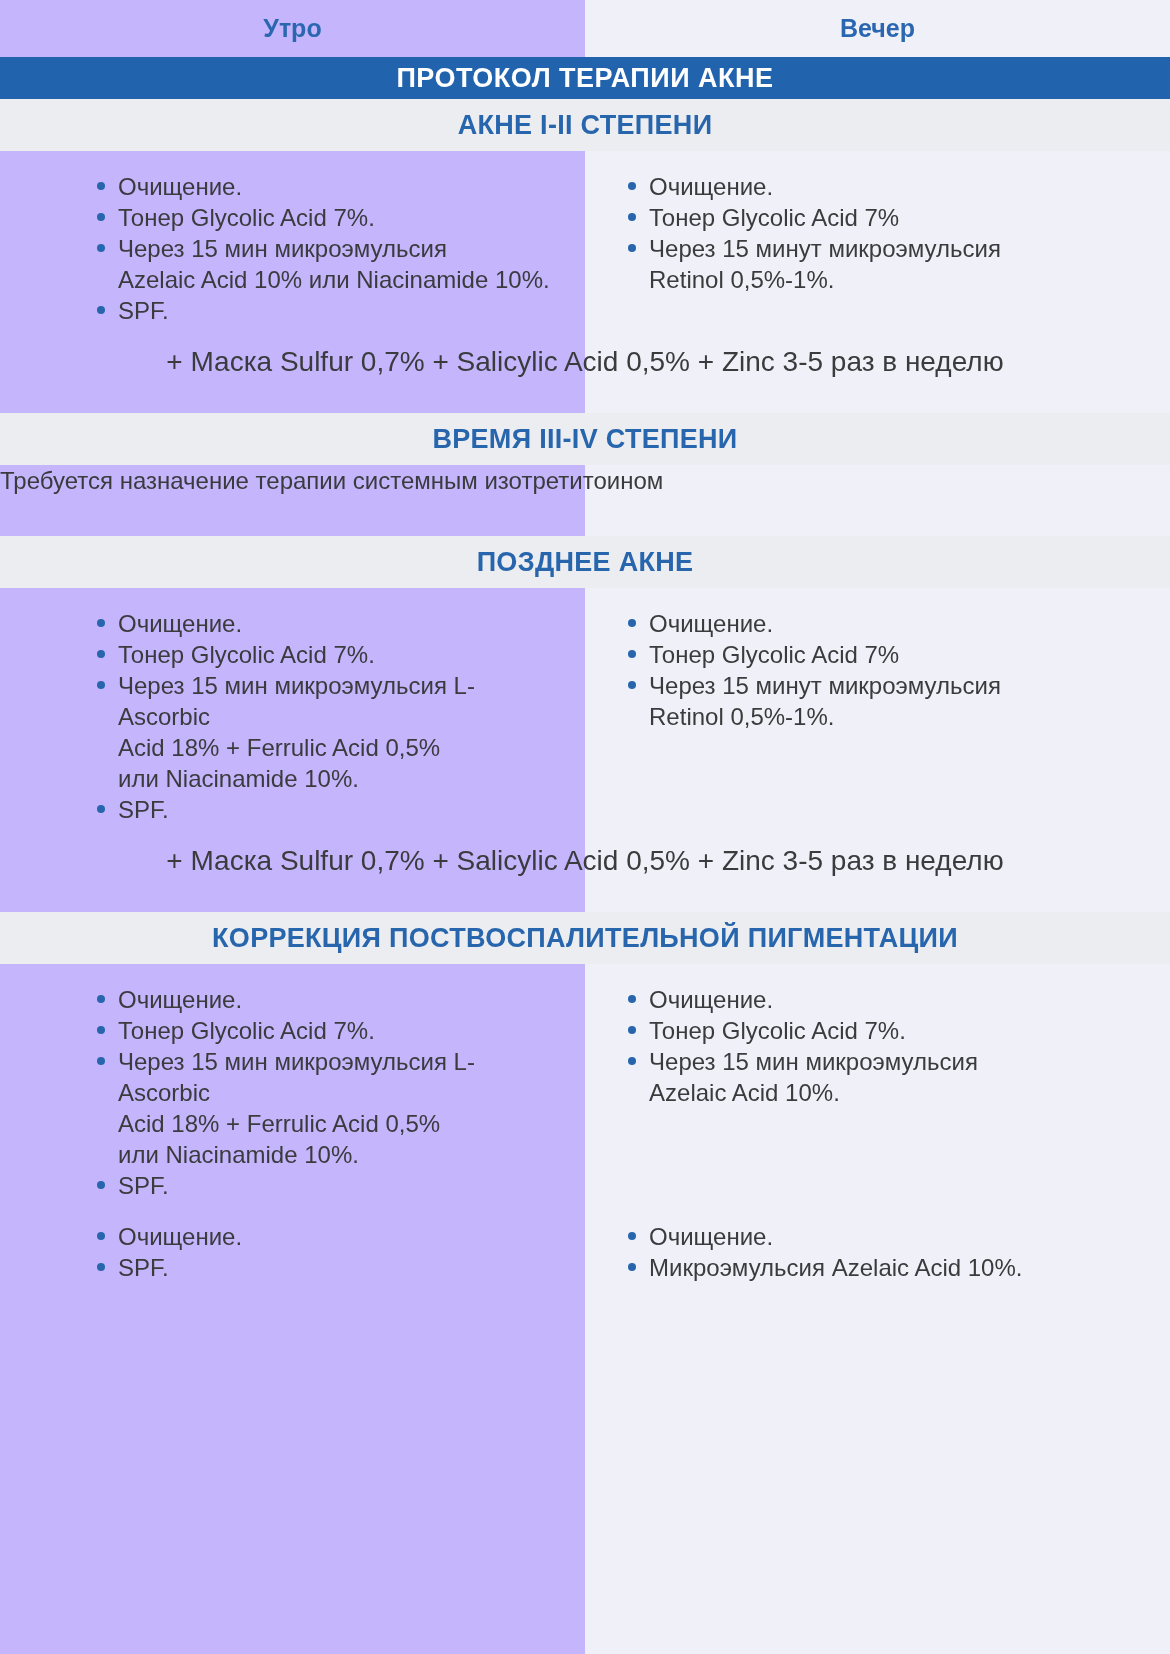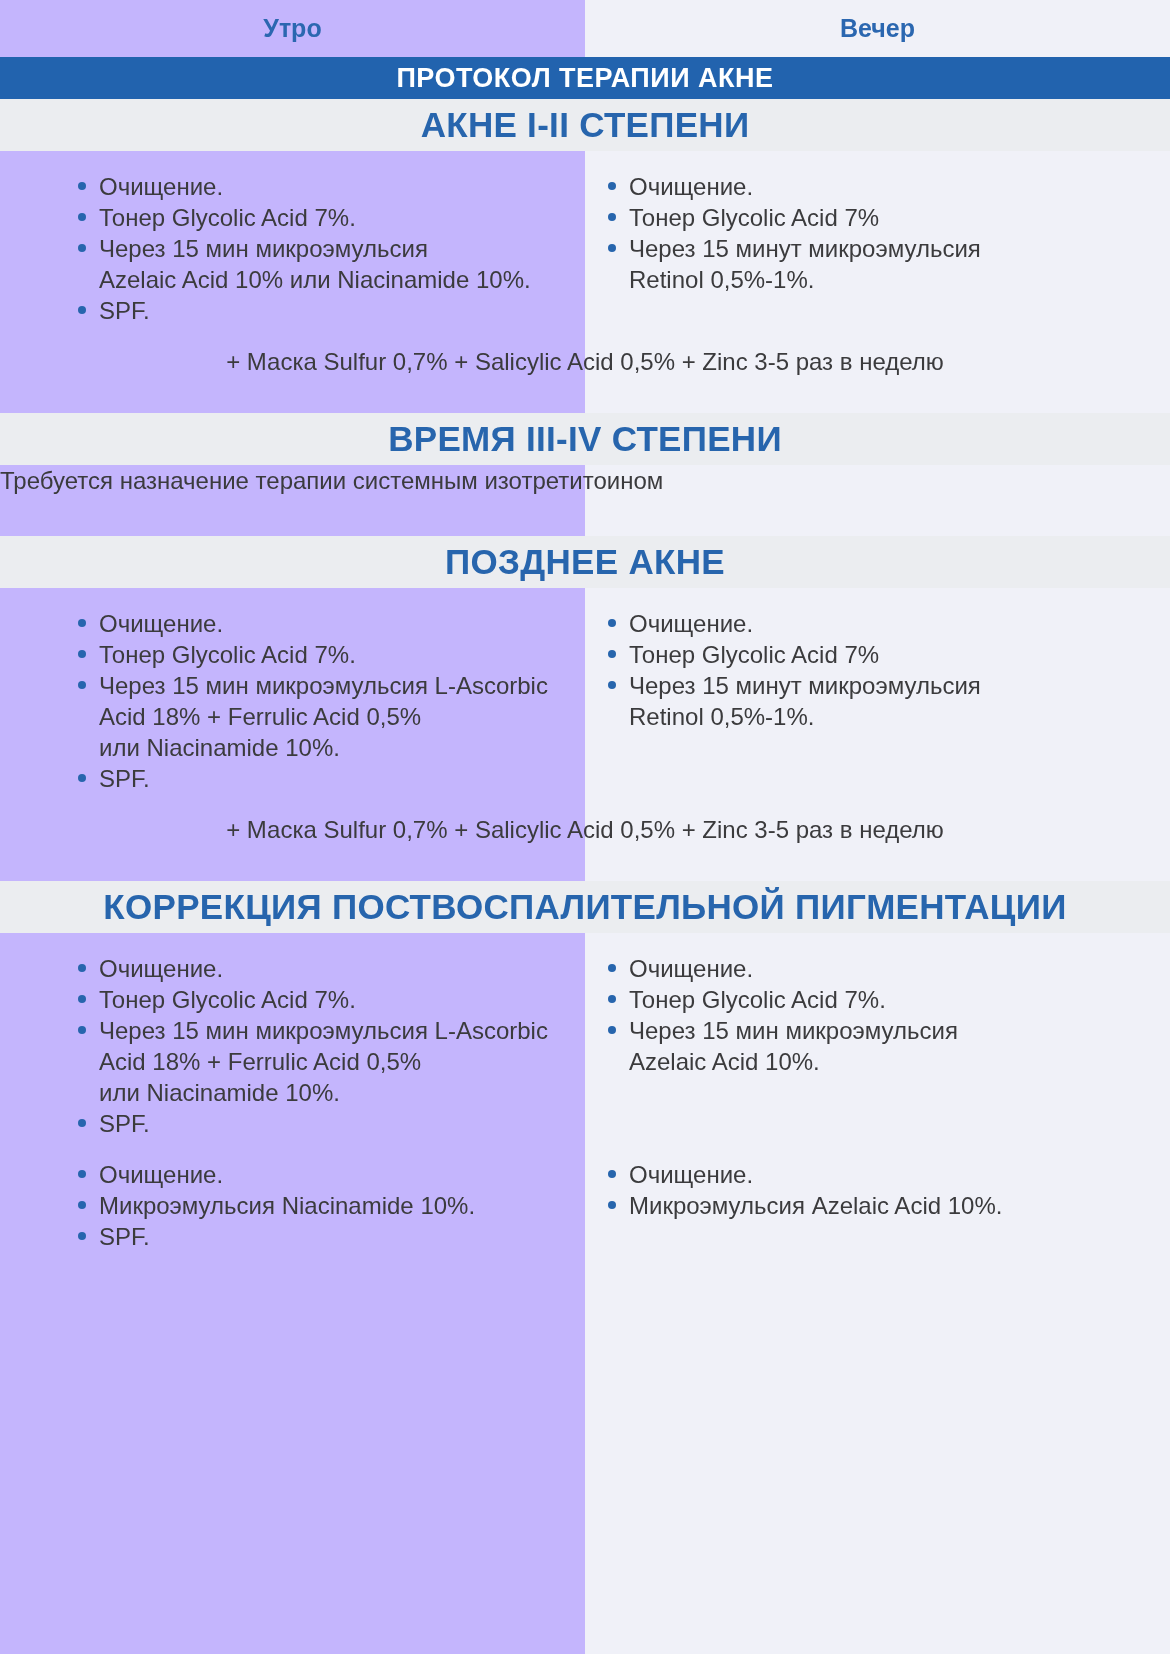--- a/index.html
+++ b/index.html
@@ -32,47 +32,47 @@
     background: #2263ae;
     color: #ffffff;
     font-size: 27px; font-weight: 700; letter-spacing: 0.5px;
     display: flex; align-items: center; justify-content: center;
   }
 
   .section-band {
     height: 52px;
     background: #ebedf0;
     color: #2765ad;
-    font-size: 35px; font-weight: 700; letter-spacing: 0.3px;
+    font-size: 27px; font-weight: 700; letter-spacing: 0.3px;
     display: flex; align-items: center; justify-content: center;
   }
   .section-band.mt { margin-top: 20px; }
 
   .cols { display: flex; padding-top: 20px; }
-  .col { width: 585px; }
+  .col { width: 585px; margin-left: 19px; }
   .col.morning { padding-left: 78px; padding-right: 28px; }
   .col.evening { padding-left: 23px; padding-right: 28px; }
 
   ul.blist { list-style: none; margin: 0; padding: 0; }
   .li {
     display: flex; align-items: flex-start;
     font-size: 24px; line-height: 31px; color: #3b3b3d;
   }
   .dot {
     flex: 0 0 8px;
     width: 8px; height: 8px; border-radius: 50%;
     background: #2765ad;
     margin-top: 11px; margin-right: 13px;
   }
   .li-text { white-space: pre-line; }
 
   .footnote {
     margin-top: 20px; margin-bottom: 36px;
     text-align: center;
-    font-size: 24px; line-height: 31px; color: #3b3b3d;
+    font-size: 28px; line-height: 31px; color: #3b3b3d;
   }
   .note {
     margin-bottom: 40px;
     font-size: 24px; line-height: 31px; color: #3b3b3d;
   }
 </style>
 </head>
 <body>
 
 <div class="page">
@@ -221,24 +221,20 @@
 
     <div class="cols">
       <div class="col morning">
         <ul class="blist">
           <li class="li">
               <span class="dot"></span>
               <span class="li-text">Очищение.</span>
             </li>
           <li class="li">
               <span class="dot"></span>
-              <span class="li-text">Микроэмульсия Niacinamide 10%.</span>
-            </li>
-          <li class="li">
-              <span class="dot"></span>
               <span class="li-text">SPF.</span>
             </li>
         </ul>
       </div>
       <div class="col evening">
         <ul class="blist">
           <li class="li">
               <span class="dot"></span>
               <span class="li-text">Очищение.</span>
             </li>

